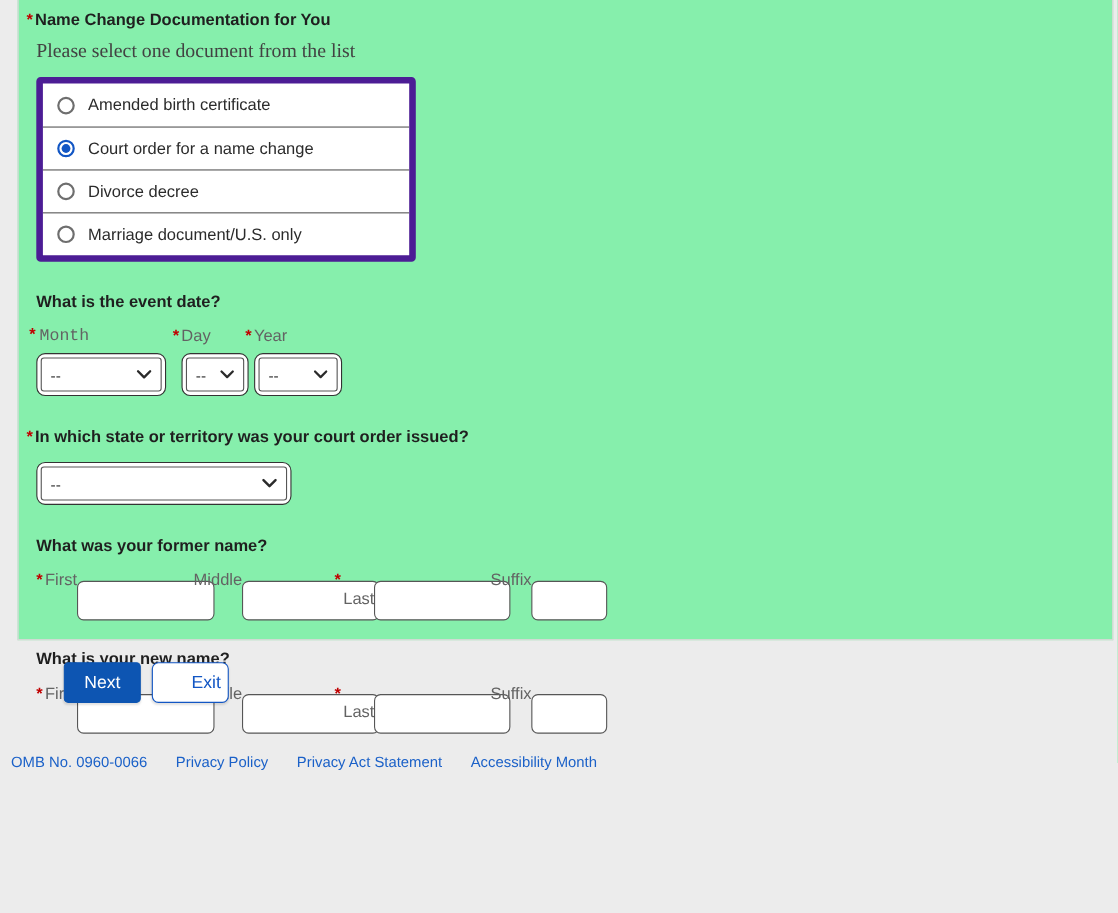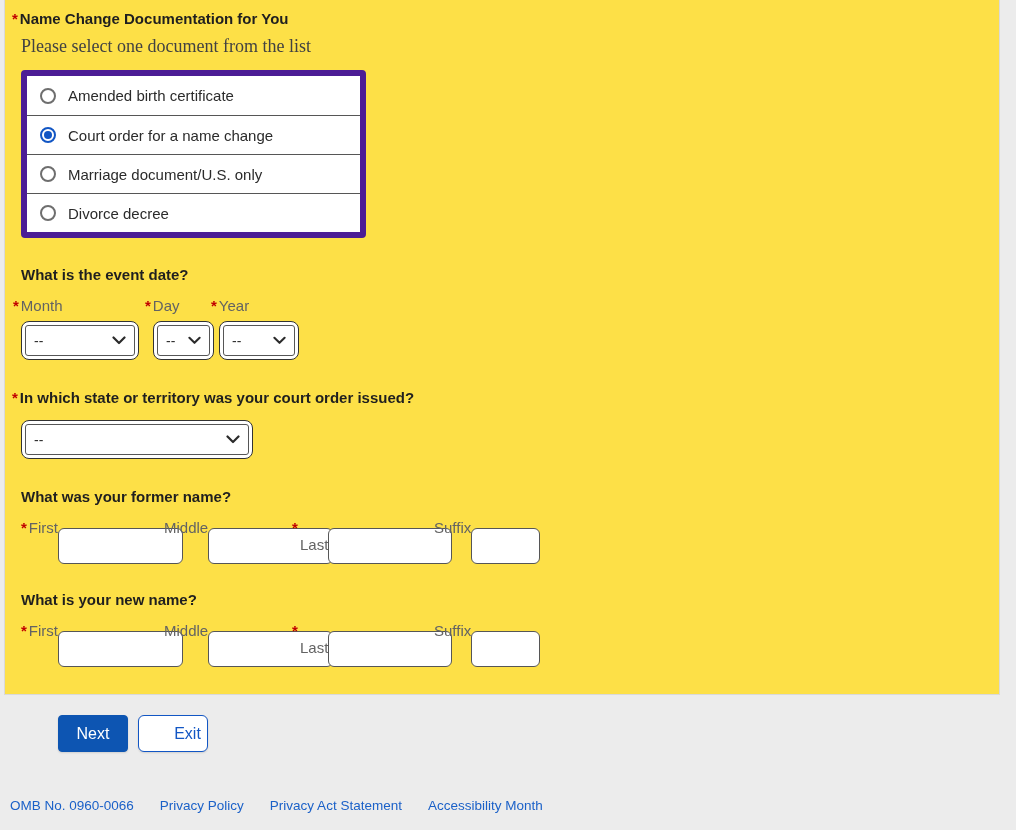--- a/index.html
+++ b/index.html
@@ -5,24 +5,24 @@
   * { box-sizing: border-box; }
   html, body { margin: 0; padding: 0; }
   body {
     width: 1016px; height: 830px;
     background: #ececec;
     font-family: "Liberation Sans", sans-serif;
     color: #1f1f1f;
     overflow: hidden;
   }
   .card {
-    margin-left: 4px;
+    margin-left: 16px;
     width: 996px;
-    height: 695px;
-    background: #fde047;
+    height: 582px;
+    background: #86efac;
     border: 1px solid #d9d9d9;
     border-top: none;
     padding: 9px 0 0 7px;
   }
   .req { color: #c00000; font-weight: bold; margin-right: 2px; }
   .section-title { font-size: 15px; font-weight: bold; color: #1f1f1f; line-height: 20px; }
   .hint { margin: 7px 0 0 9px; font-size: 18px; color: #424242; font-family: Liberation Serif, serif; }
 
   
   .radio-box {
@@ -159,34 +159,34 @@
     <div class="radio-row selected">
       <span class="radio-circle">
           <span class="radio-dot"></span>
         </span>
       <span class="radio-label">Court order for a name change</span>
     </div>
     <div class="radio-row">
       <span class="radio-circle">
           <span class="radio-dot"></span>
         </span>
+      <span class="radio-label">Divorce decree</span>
+    </div>
+    <div class="radio-row">
+      <span class="radio-circle">
+          <span class="radio-dot"></span>
+        </span>
       <span class="radio-label">Marriage document/U.S. only</span>
     </div>
-    <div class="radio-row">
-      <span class="radio-circle">
-          <span class="radio-dot"></span>
-        </span>
-      <span class="radio-label">Divorce decree</span>
-    </div>
   </div>
 
   <div class="section-title heading-gap block-indent">What is the event date?</div>
 
   <div class="label-row">
-    <span class="f-label" style="width:132px;"><span class="req">*</span><span>Month</span></span>
+    <span class="f-label" style="width:132px;font-family:Liberation Mono, monospace;"><span class="req">*</span><span>Month</span></span>
     <span class="f-label" style="width:66px;"><span class="req">*</span><span>Day</span></span>
     <span class="f-label"><span class="req">*</span><span>Year</span></span>
   </div>
 
   <div class="select-row">
     <div class="sel-wrap" style="width:118px; margin-right:14px;" role="combobox">
       <div class="sel">
         <span>--</span>
         <span class="chev">
             <svg width="14" height="9" viewBox="0 0 14 9">

